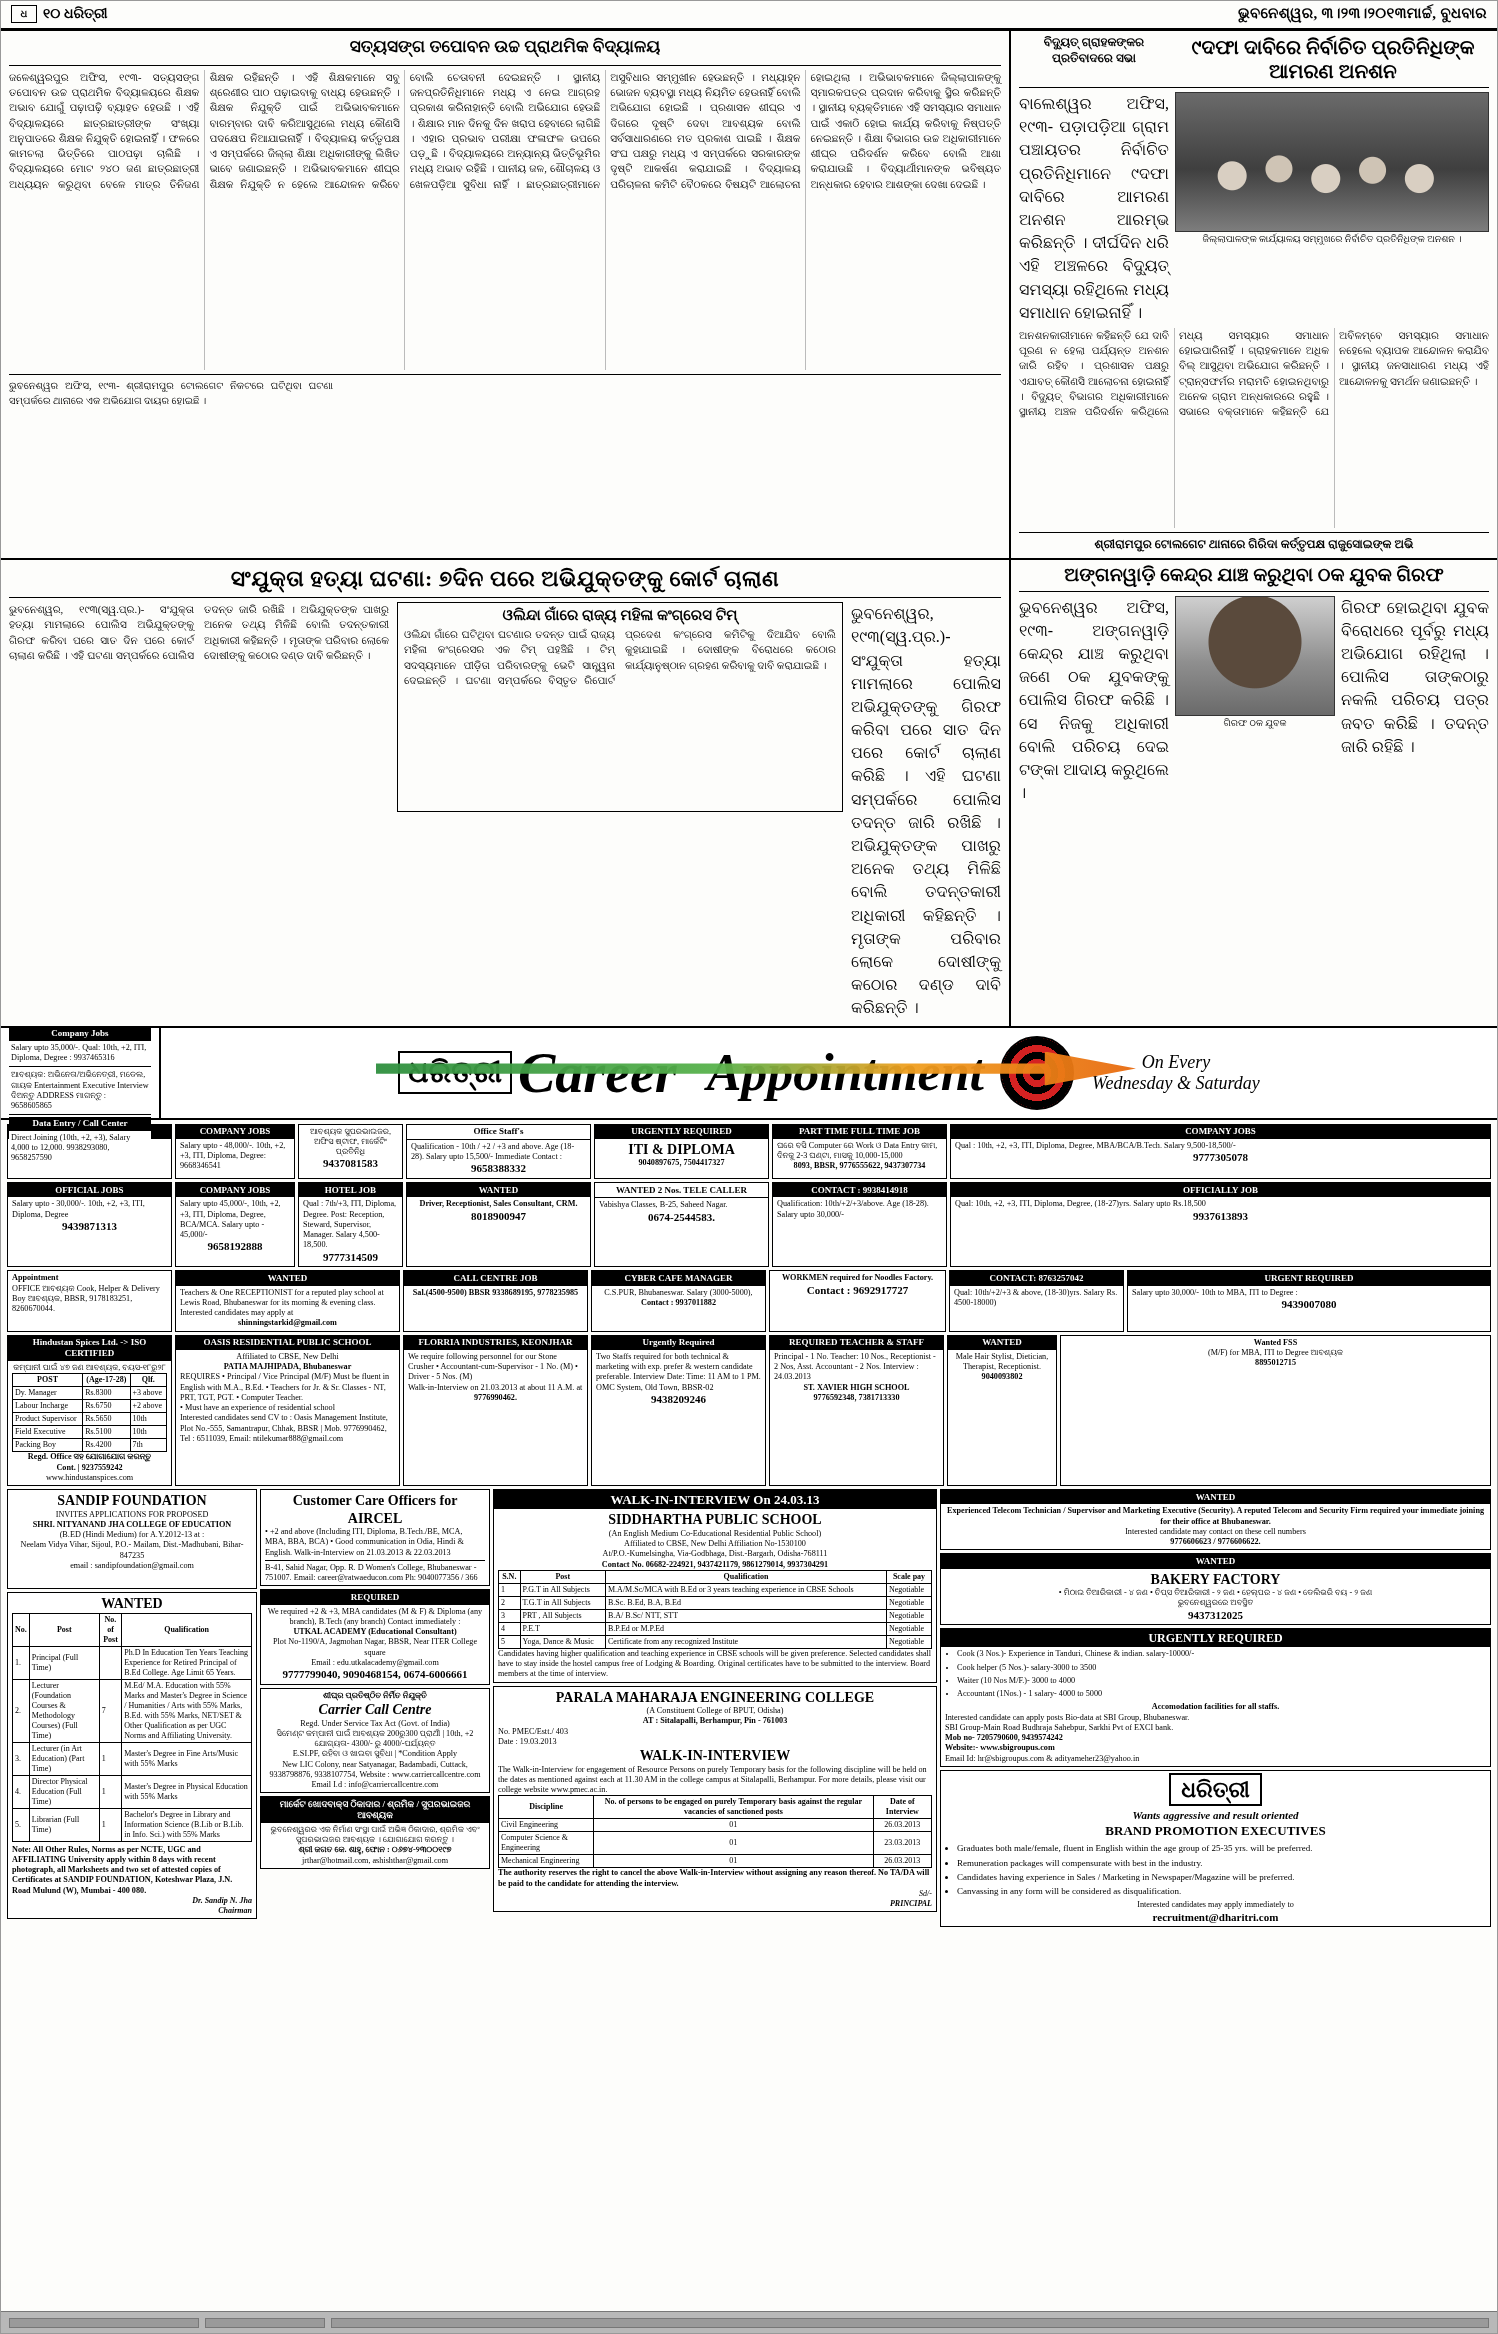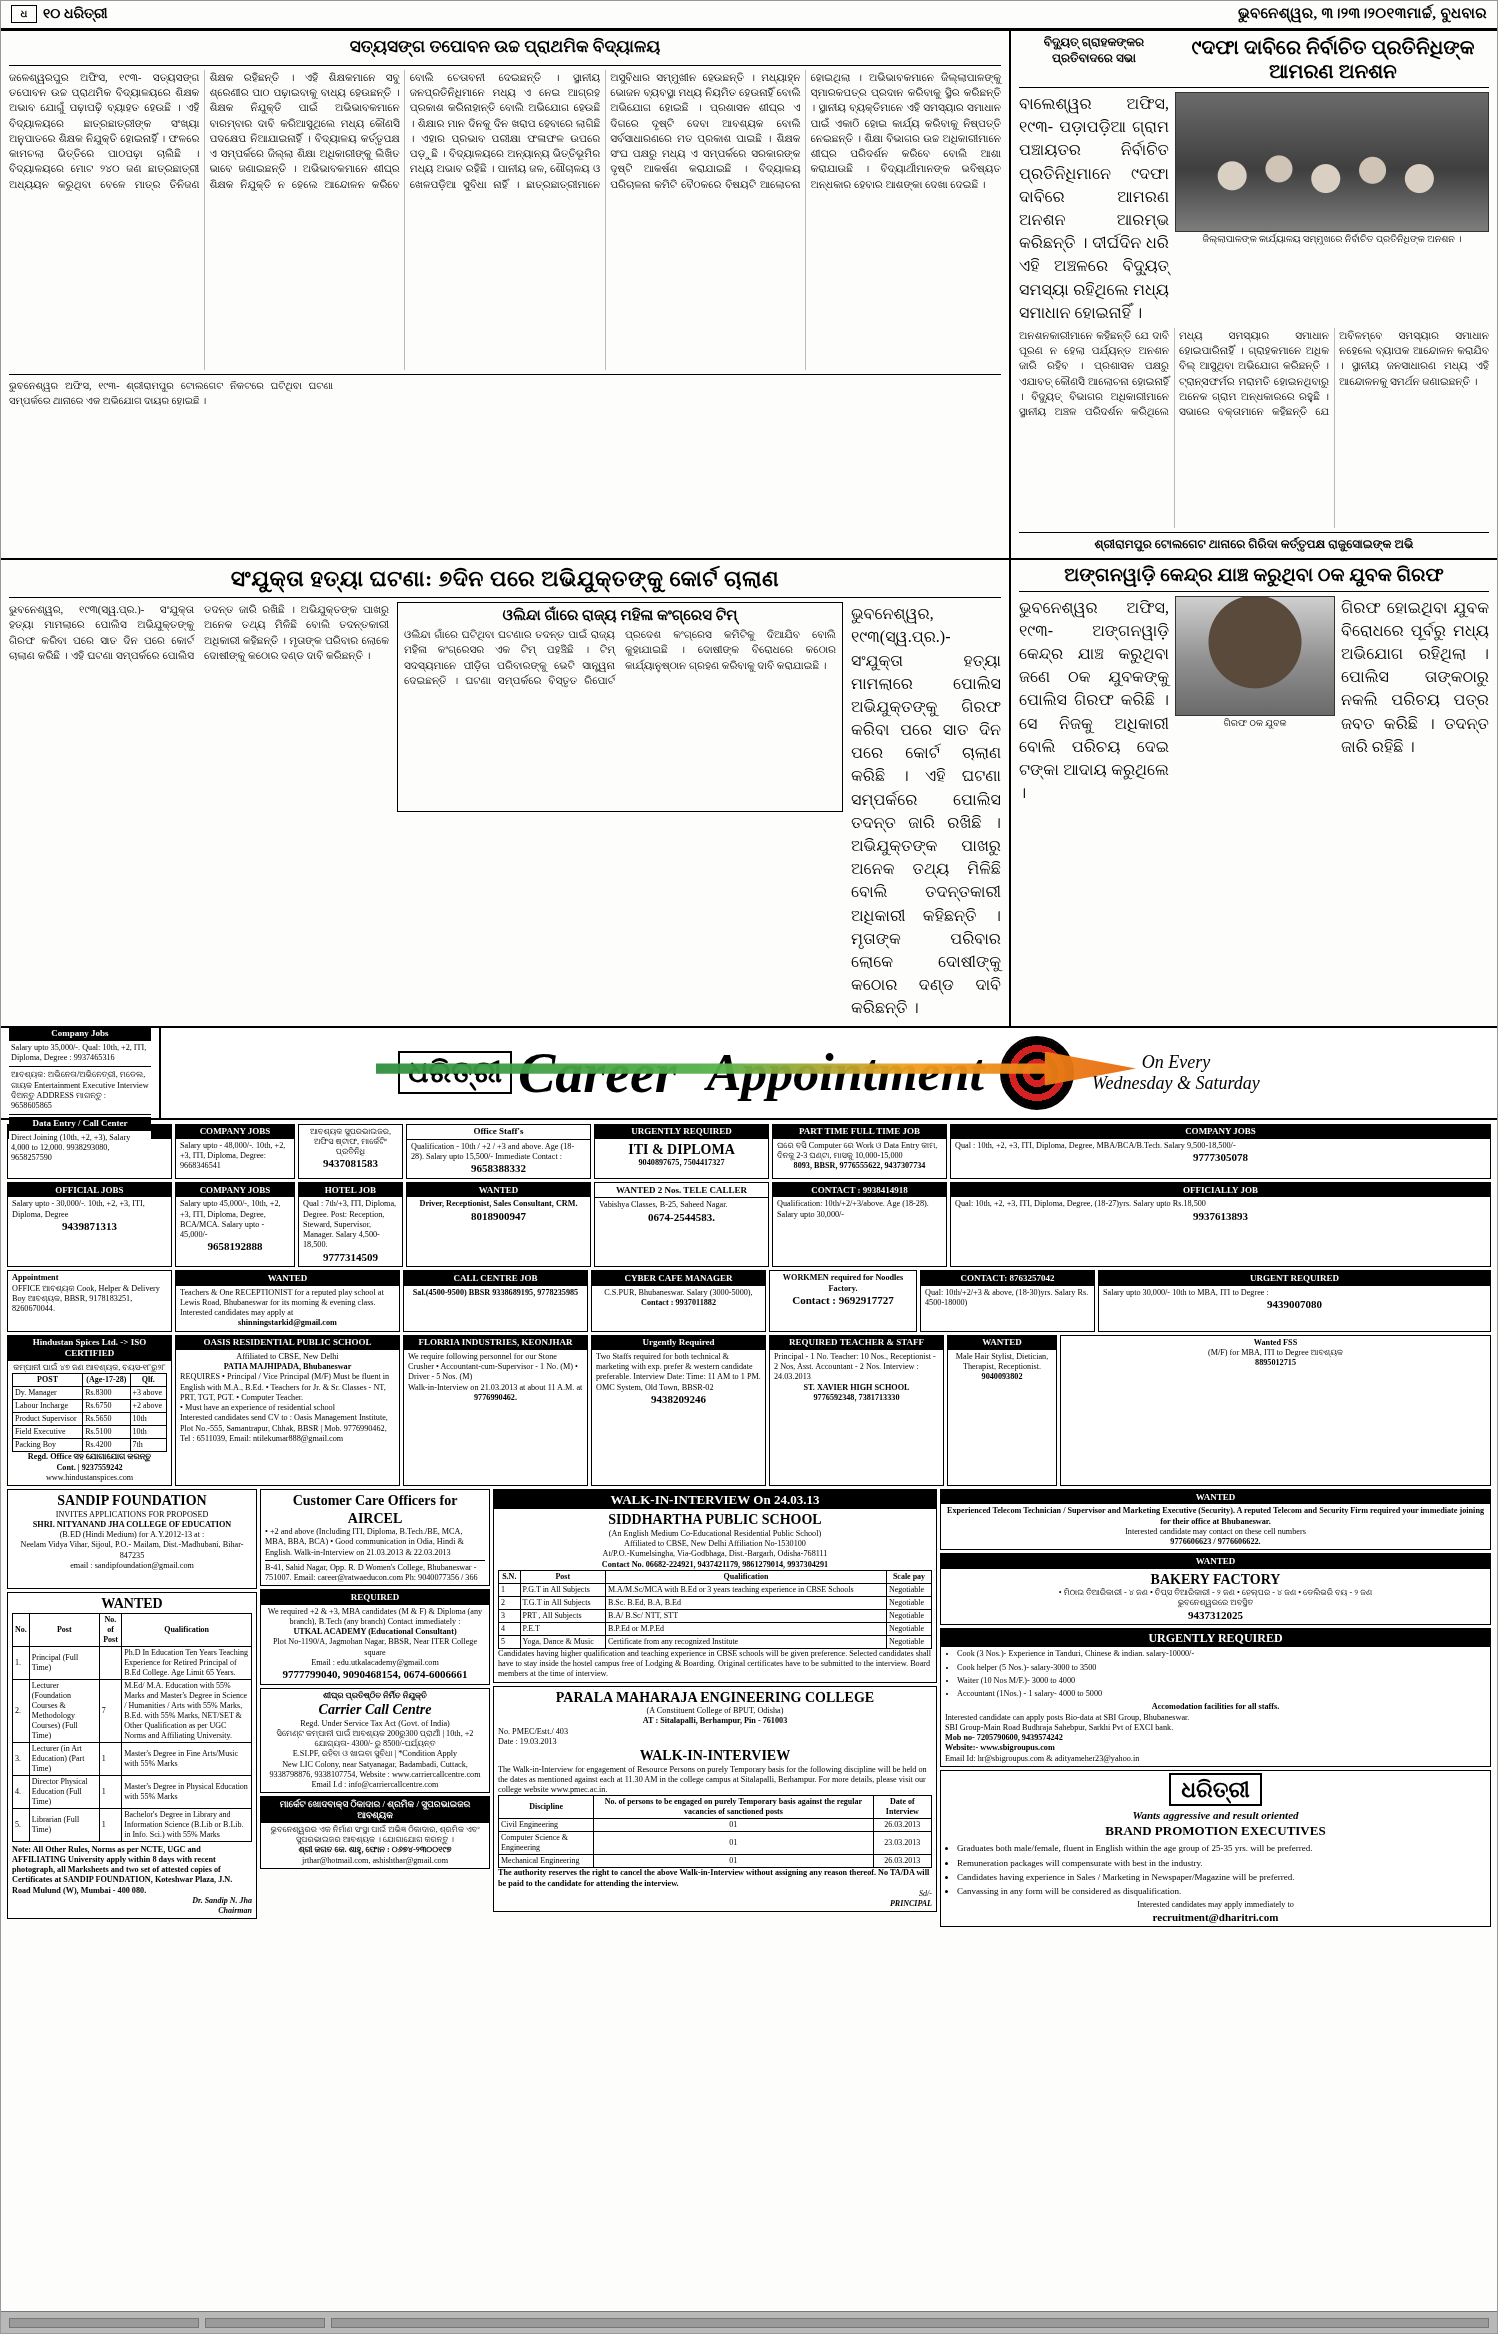--- a/index.html
+++ b/index.html
@@ -295,21 +295,21 @@
       </div>
       <div class="ad center" style="width:185px">
         <div class="t">CALL CENTRE JOB</div>
         <div class="bold">Sal.(4500-9500) BBSR 9338689195, 9778235985</div>
       </div>
       <div class="ad center" style="width:175px">
         <div class="t">CYBER CAFE MANAGER</div>
         <div>C.S.PUR, Bhubaneswar. Salary (3000-5000),</div>
         <div class="bold">Contact : 9937011882</div>
       </div>
-      <div class="ad center" style="width:148px">
+      <div class="ad center" style="width:177px">
         <div class="bold">WORKMEN required for Noodles Factory.</div>
         <div class="big">Contact : 9692917727</div>
       </div>
       <div class="ad" style="width:175px">
         <div class="t">CONTACT: 8763257042</div>
         <div>Qual: 10th/+2/+3 &amp; above, (18-30)yrs. Salary Rs. 4500-18000)</div>
       </div>
       <div class="ad" style="flex:1">
         <div class="t">URGENT REQUIRED</div>
         <div>Salary upto 30,000/- 10th to MBA, ITI to Degree :</div>
@@ -473,21 +473,21 @@
           <div>We required +2 &amp; +3, MBA candidates (M &amp; F) &amp; Diploma (any branch), B.Tech (any branch) Contact immediately :</div>
           <div class="bold">UTKAL ACADEMY (Educational Consultant)</div>
           <div>Plot No-1190/A, Jagmohan Nagar, BBSR, Near ITER College square</div>
           <div>Email : edu.utkalacademy@gmail.com</div>
           <div class="big">9777799040, 9090468154, 0674-6006661</div>
         </div>
         <div class="ad center">
           <div class="bold">ଶୀଘ୍ର ପ୍ରତିଷ୍ଠିତ ନିର୍ମିତ ନିଯୁକ୍ତି</div>
           <div class="xbig" style="font-style:italic">Carrier Call Centre</div>
           <div>Regd. Under Service Tax Act (Govt. of India)</div>
-          <div>ସିମେଣ୍ଟ କମ୍ପାନୀ ପାଇଁ ଆବଶ୍ୟକ 200ରୁ300 ପ୍ରାର୍ଥୀ | 10th, +2 ଯୋଗ୍ୟତା- 4300/- ରୁ 8500/-ପର୍ଯ୍ୟନ୍ତ</div>
+          <div>ସିମେଣ୍ଟ କମ୍ପାନୀ ପାଇଁ ଆବଶ୍ୟକ 200ରୁ300 ପ୍ରାର୍ଥୀ | 10th, +2 ଯୋଗ୍ୟତା- 4300/- ରୁ 4000/-ପର୍ଯ୍ୟନ୍ତ</div>
           <div>E.SI.PF, ରହିବା ଓ ଖାଇବା ସୁବିଧା | *Condition Apply</div>
           <div>New LIC Colony, near Satyanagar, Badambadi, Cuttack, 9338798876, 9338107754, Website : www.carriercallcentre.com</div>
           <div>Email I.d : info@carriercallcentre.com</div>
         </div>
         <div class="ad center">
           <div class="t">ମାର୍କେଟ ଖୋଦବାକ୍ସ ଠିକାଦାର / ଶ୍ରମିକ / ସୁପରଭାଇଜର ଆବଶ୍ୟକ</div>
           <div>ଭୁବନେଶ୍ୱରର ଏକ ନିର୍ମାଣ ସଂସ୍ଥା ପାଇଁ ଅଭିଜ୍ଞ ଠିକାଦାର, ଶ୍ରମିକ ଏବଂ ସୁପରଭାଇଜର ଆବଶ୍ୟକ । ଯୋଗାଯୋଗ କରନ୍ତୁ ।</div>
           <div class="bold">ଶ୍ରୀ ଜଗତ କେ. ଶାହୁ, ଫୋନ : ୦୬୭୪-୨୩୦୦୧୯୭</div>
           <div>jrthar@hotmail.com, ashishthar@gmail.com</div>
         </div>

